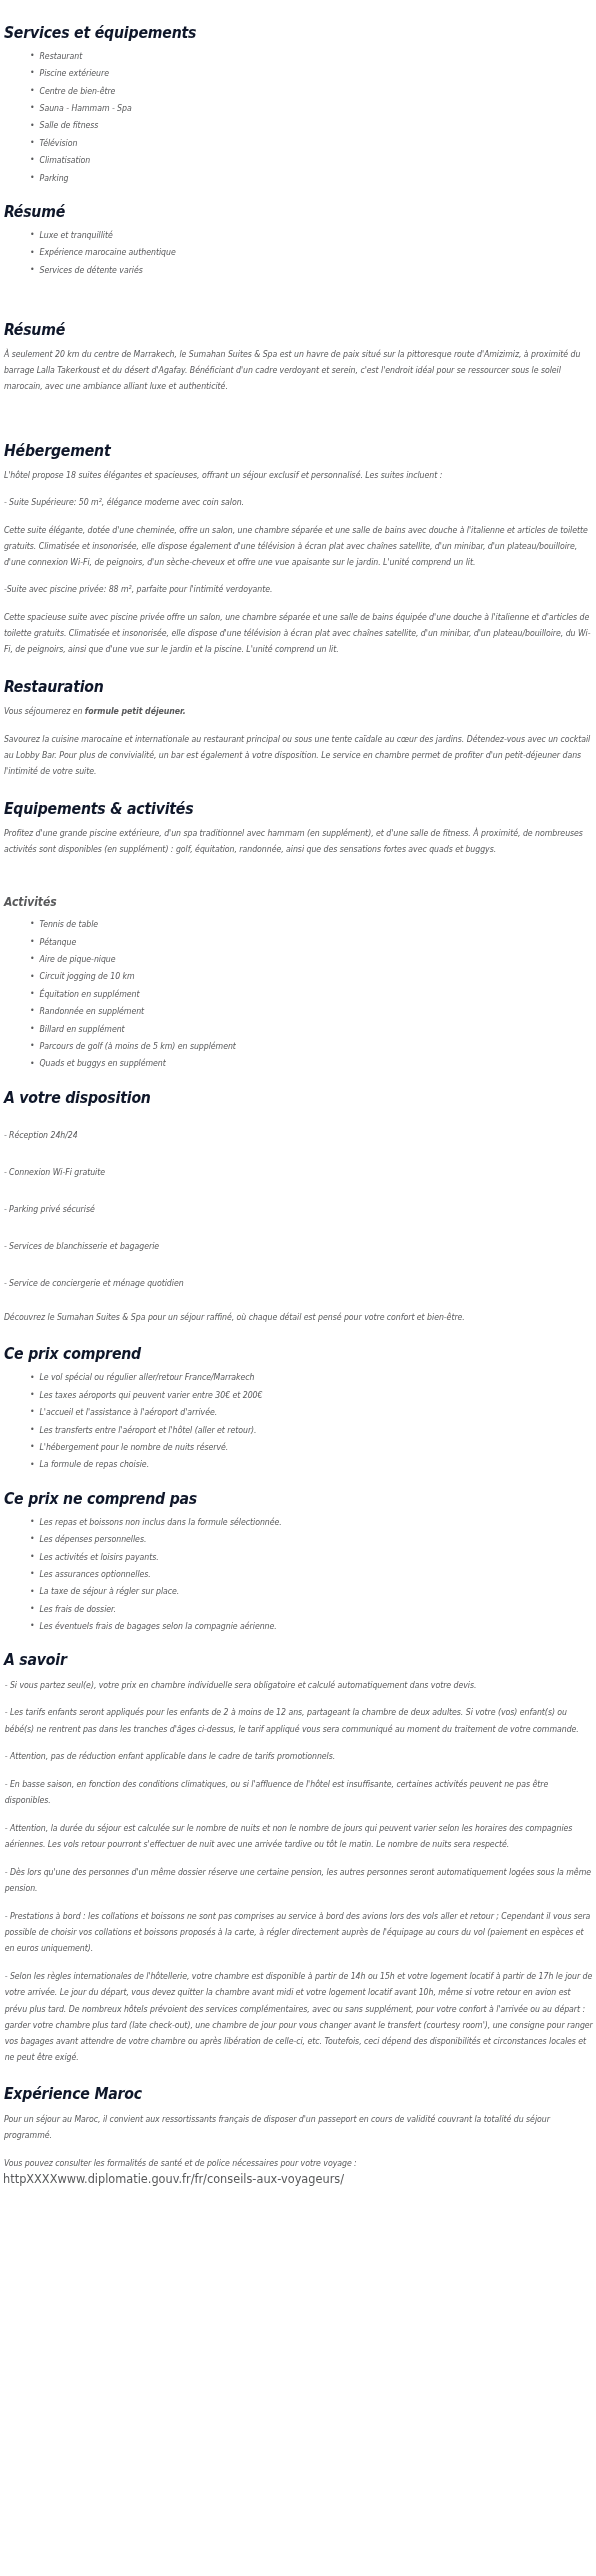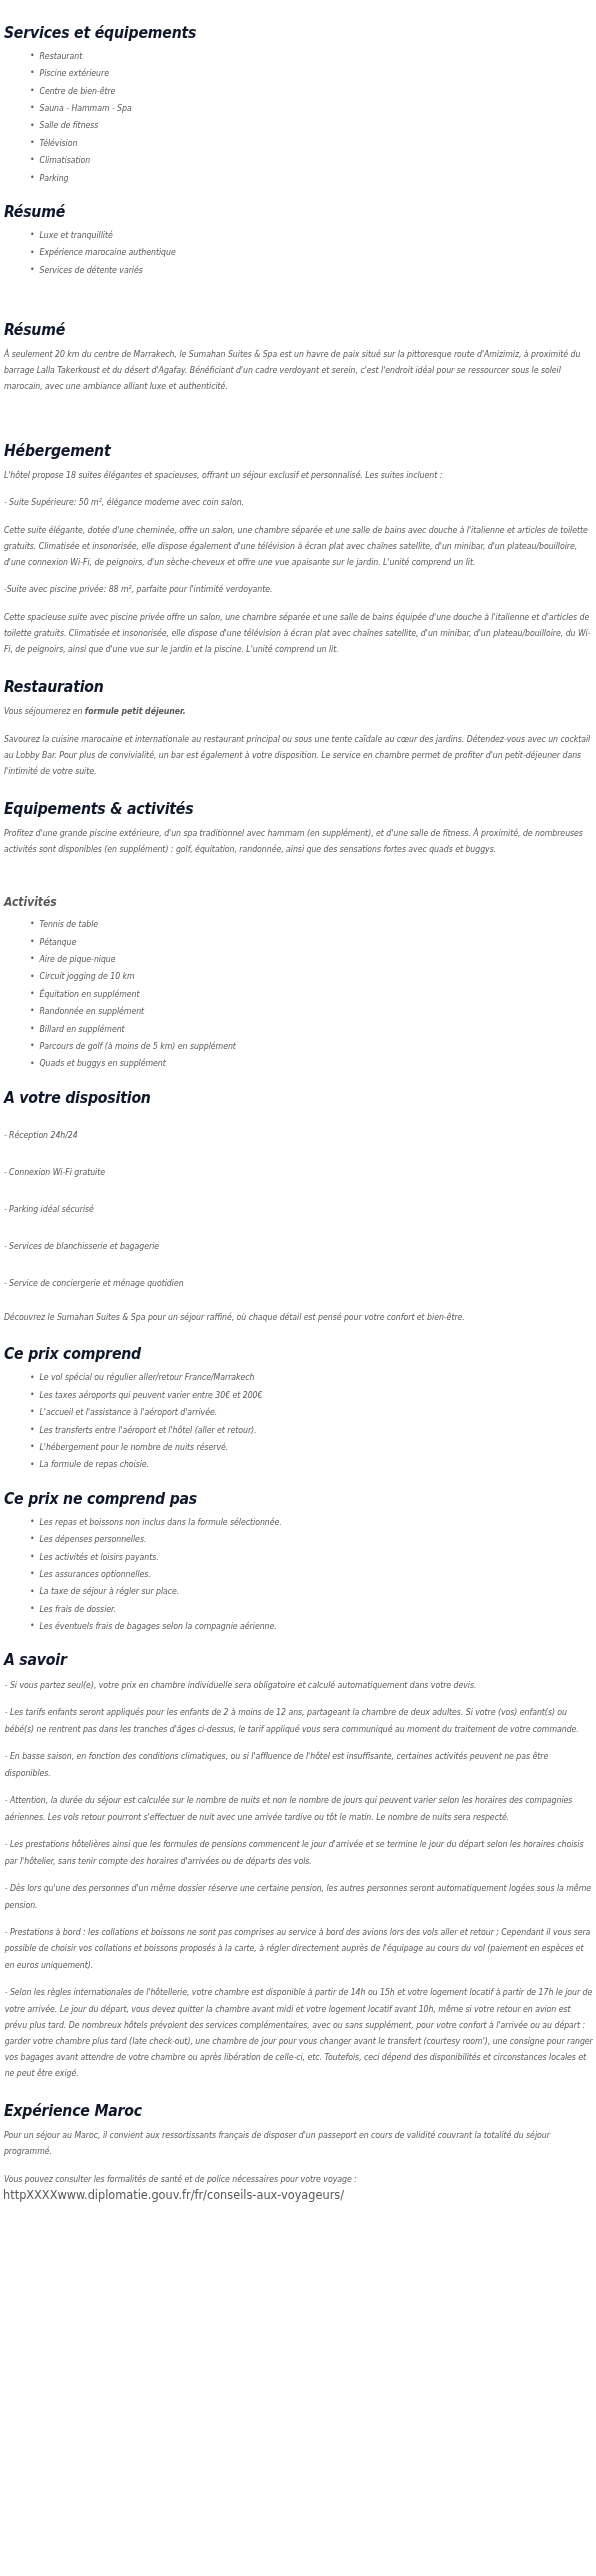--- a/index.html
+++ b/index.html
@@ -150,21 +150,21 @@
     <li>Randonnée en supplément</li>
     <li>Billard en supplément</li>
     <li>Parcours de golf (à moins de 5 km) en supplément</li>
     <li>Quads et buggys en supplément</li>
   </ul>
 
   <h2 class="section-title">A votre disposition</h2>
   <div class="dashlist">
     <div class="dashline">- Réception 24h/24</div>
     <div class="dashline">- Connexion Wi-Fi gratuite</div>
-    <div class="dashline">- Parking idéal sécurisé</div>
+    <div class="dashline">- Parking privé sécurisé</div>
     <div class="dashline">- Services de blanchisserie et bagagerie</div>
     <div class="dashline">- Service de conciergerie et ménage quotidien</div>
   </div>
 
   <div class="spacer-md"></div>
   <p class="para">Découvrez le Sumahan Suites &amp; Spa pour un séjour raffiné, où chaque détail est pensé pour votre confort et bien-être.</p>
 
   <h2 class="section-title">Ce prix comprend</h2>
   <ul class="bullets">
     <li>Le vol spécial ou régulier aller/retour France/Marrakech</li>
@@ -183,23 +183,23 @@
     <li>Les assurances optionnelles.</li>
     <li>La taxe de séjour à régler sur place.</li>
     <li>Les frais de dossier.</li>
     <li>Les éventuels frais de bagages selon la compagnie aérienne.</li>
   </ul>
 
   <h2 class="section-title">A savoir</h2>
   <div class="dashlist note-block">
     <p class="para">- Si vous partez seul(e), votre prix en chambre individuelle sera obligatoire et calculé automatiquement dans votre devis.</p>
     <p class="para">- Les tarifs enfants seront appliqués pour les enfants de 2 à moins de 12 ans, partageant la chambre de deux adultes. Si votre (vos) enfant(s) ou bébé(s) ne rentrent pas dans les tranches d'âges ci-dessus, le tarif appliqué vous sera communiqué au moment du traitement de votre commande.</p>
+    <p class="para">- Attention, pas de réduction enfant applicable dans le cadre de tarifs promotionnels.</p>
     <p class="para">- En basse saison, en fonction des conditions climatiques, ou si l'affluence de l'hôtel est insuffisante, certaines activités peuvent ne pas être disponibles.</p>
     <p class="para">- Attention, la durée du séjour est calculée sur le nombre de nuits et non le nombre de jours qui peuvent varier selon les horaires des compagnies aériennes. Les vols retour pourront s'effectuer de nuit avec une arrivée tardive ou tôt le matin. Le nombre de nuits sera respecté.</p>
-    <p class="para">- Les prestations hôtelières ainsi que les formules de pensions commencent le jour d'arrivée et se termine le jour du départ selon les horaires choisis par l'hôtelier, sans tenir compte des horaires d'arrivées ou de départs des vols.</p>
     <p class="para">- Dès lors qu'une des personnes d'un même dossier réserve une certaine pension, les autres personnes seront automatiquement logées sous la même pension.</p>
     <p class="para">- Prestations à bord : les collations et boissons ne sont pas comprises au service à bord des avions lors des vols aller et retour ; Cependant il vous sera possible de choisir vos collations et boissons proposés à la carte, à régler directement auprès de l'équipage au cours du vol (paiement en espèces et en euros uniquement).</p>
     <p class="para">- Selon les règles internationales de l'hôtellerie, votre chambre est disponible à partir de 14h ou 15h et votre logement locatif à partir de 17h le jour de votre arrivée. Le jour du départ, vous devez quitter la chambre avant midi et votre logement locatif avant 10h, même si votre retour en avion est prévu plus tard. De nombreux hôtels prévoient des services complémentaires, avec ou sans supplément, pour votre confort à l'arrivée ou au départ : garder votre chambre plus tard (late check-out), une chambre de jour pour vous changer avant le transfert (courtesy room'), une consigne pour ranger vos bagages avant attendre de votre chambre ou après libération de celle-ci, etc. Toutefois, ceci dépend des disponibilités et circonstances locales et ne peut être exigé.</p>
   </div>
 
   <h2 class="section-title">Expérience Maroc</h2>
   <p class="para">Pour un séjour au Maroc, il convient aux ressortissants français de disposer d'un passeport en cours de validité couvrant la totalité du séjour programmé.</p>
   <p class="para">Vous pouvez consulter les formalités de santé et de police nécessaires pour votre voyage :</p>
   <div class="dashline">httpXXXXwww.diplomatie.gouv.fr/fr/conseils-aux-voyageurs/</div>
 

